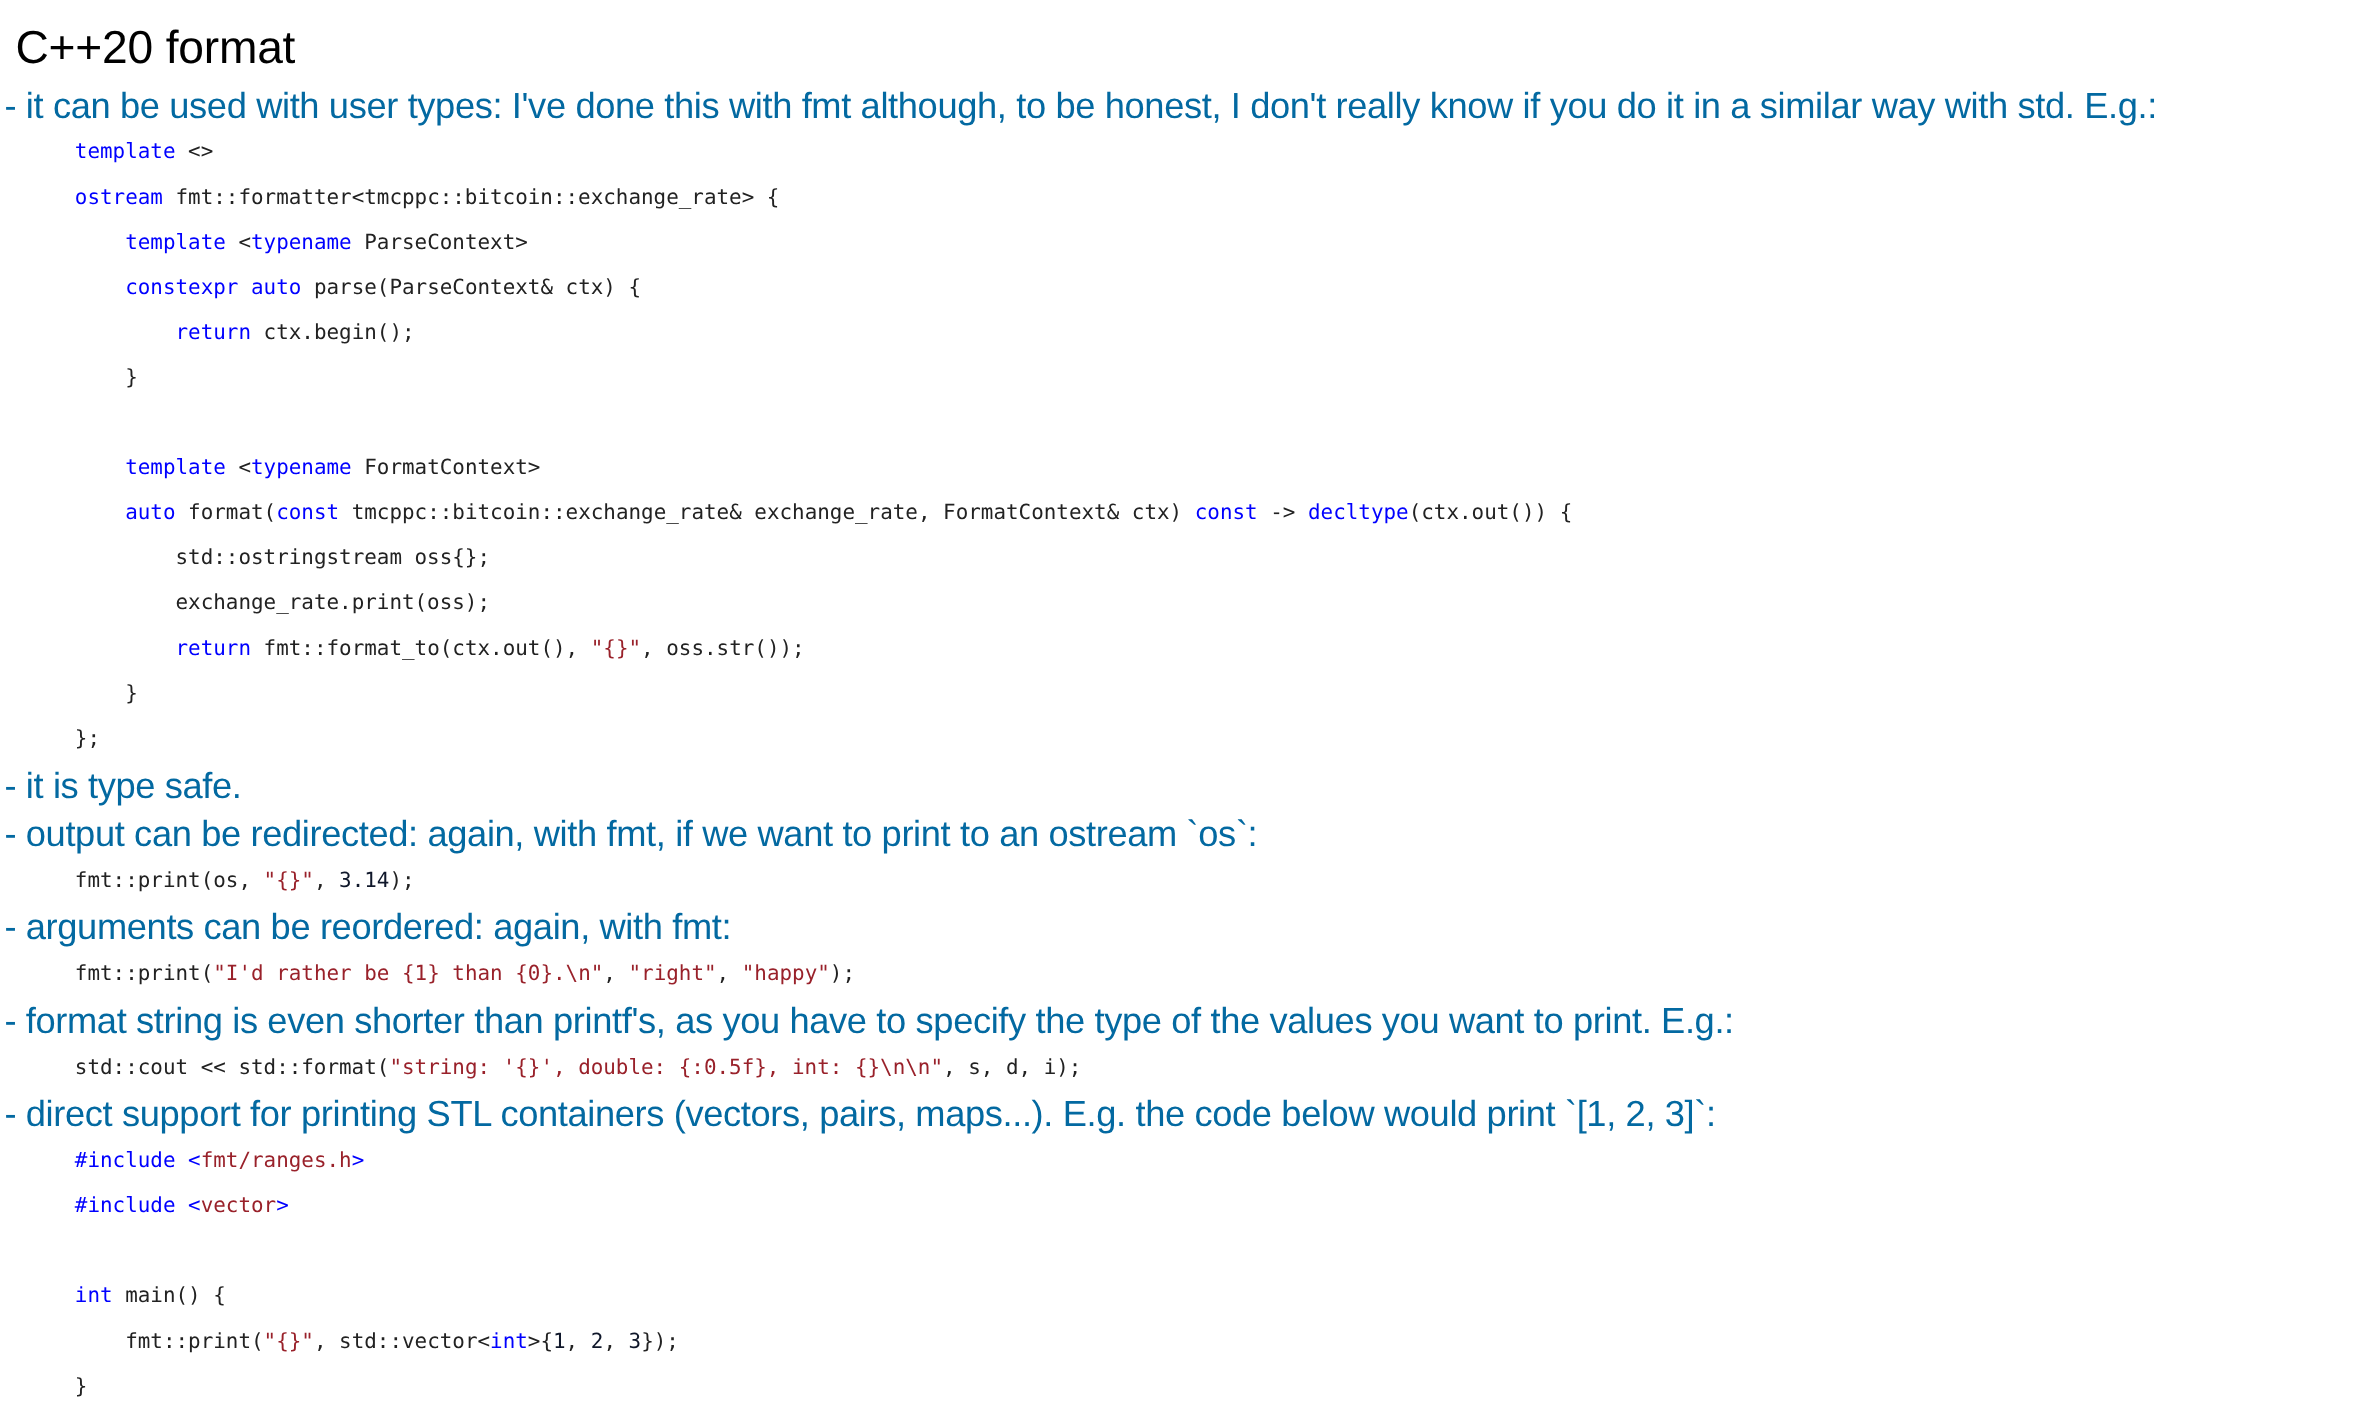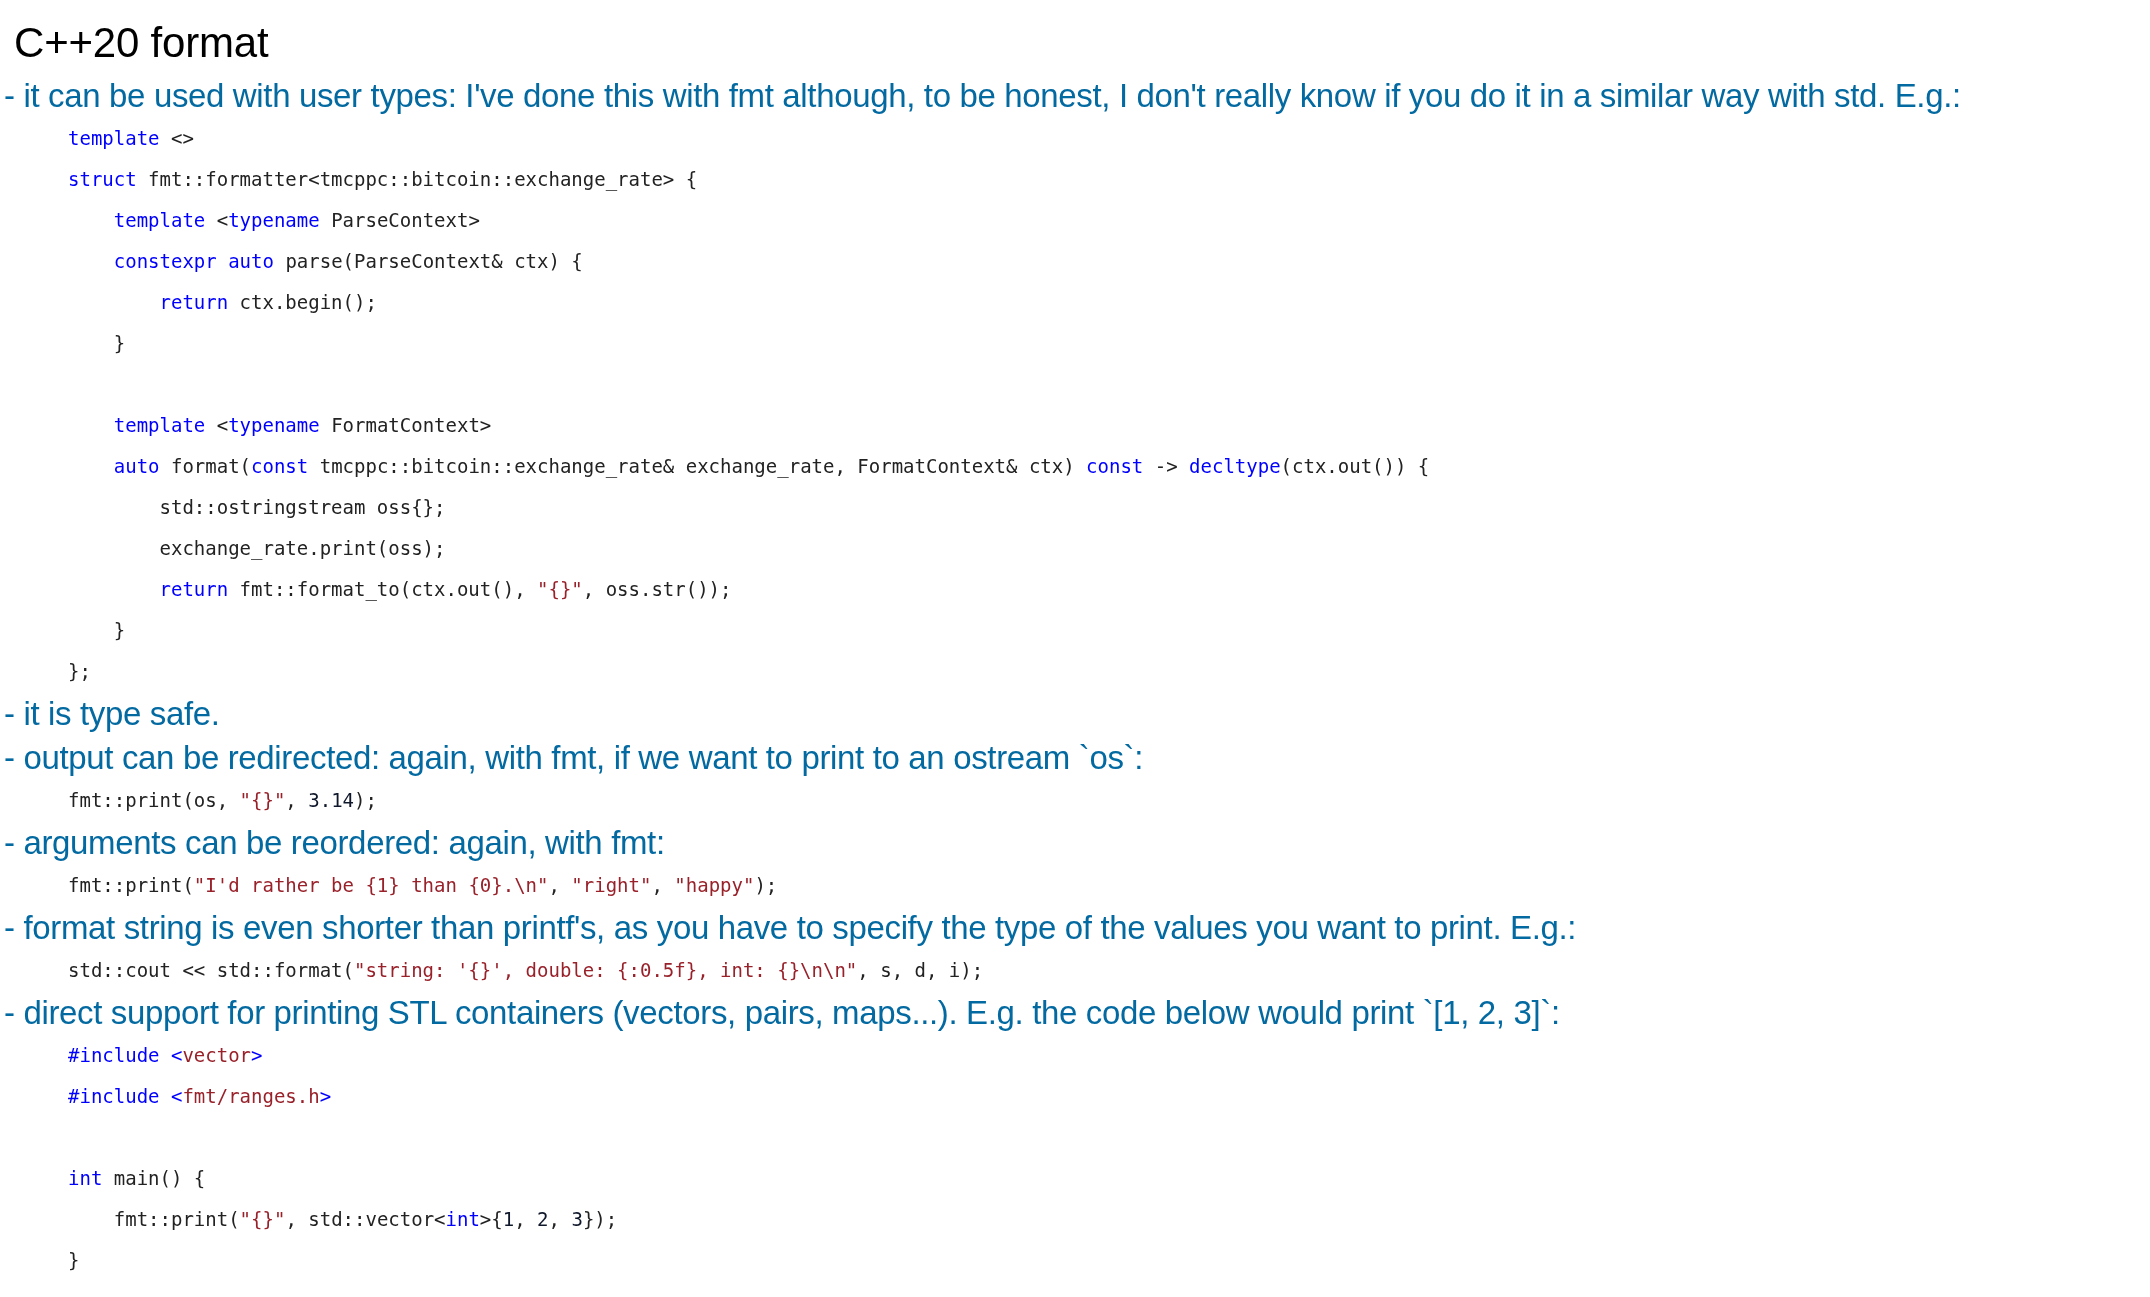--- a/index.html
+++ b/index.html
@@ -81,42 +81,42 @@
 </head>
 <body>
 
 <div id="page">
 
   <h1 class="slide-title">C++20 format</h1>
 
   <div class="body-block" id="content-root">
       <div class="bullet">- it can be used with user types: I've done this with fmt although, to be honest, I don't really know if you do it in a similar way with std. E.g.:</div>
       <div class="code"><span class="kw">template</span><span class="plain"> &lt;&gt;</span></div>
-      <div class="code"><span class="kw">struct</span><span class="plain"> fmt::formatter&lt;tmcppc::bitcoin::exchange_rate&gt; {</span></div>
+      <div class="code"><span class="kw">ostream</span><span class="plain"> fmt::formatter&lt;tmcppc::bitcoin::exchange_rate&gt; {</span></div>
       <div class="code"><span class="plain">    </span><span class="kw">template</span><span class="plain"> &lt;</span><span class="kw">typename</span><span class="plain"> ParseContext&gt;</span></div>
       <div class="code"><span class="plain">    </span><span class="kw">constexpr</span><span class="plain"> </span><span class="kw">auto</span><span class="plain"> parse(ParseContext&amp; ctx) {</span></div>
       <div class="code"><span class="plain">        </span><span class="kw">return</span><span class="plain"> ctx.begin();</span></div>
       <div class="code"><span class="plain">    </span><span class="plain">}</span></div>
       <div class="code blank">&nbsp;</div>
       <div class="code"><span class="plain">    </span><span class="kw">template</span><span class="plain"> &lt;</span><span class="kw">typename</span><span class="plain"> FormatContext&gt;</span></div>
       <div class="code"><span class="plain">    </span><span class="kw">auto</span><span class="plain"> format(</span><span class="kw">const</span><span class="plain"> tmcppc::bitcoin::exchange_rate&amp; exchange_rate, FormatContext&amp; ctx) </span><span class="kw">const</span><span class="plain"> -&gt; </span><span class="kw">decltype</span><span class="plain">(ctx.out()) {</span></div>
       <div class="code"><span class="plain">        </span><span class="plain">std::ostringstream oss{};</span></div>
       <div class="code"><span class="plain">        </span><span class="plain">exchange_rate.print(oss);</span></div>
       <div class="code"><span class="plain">        </span><span class="kw">return</span><span class="plain"> fmt::format_to(ctx.out(), </span><span class="str">"{}"</span><span class="plain">, oss.str());</span></div>
       <div class="code"><span class="plain">    </span><span class="plain">}</span></div>
       <div class="code"><span class="plain">};</span></div>
       <div class="bullet">- it is type safe.</div>
       <div class="bullet">- output can be redirected: again, with fmt, if we want to print to an ostream `os`:</div>
       <div class="code"><span class="plain">fmt::print(os, </span><span class="str">"{}"</span><span class="plain">, </span><span class="num">3.14</span><span class="plain">);</span></div>
       <div class="bullet">- arguments can be reordered: again, with fmt:</div>
       <div class="code"><span class="plain">fmt::print(</span><span class="str">"I'd rather be {1} than {0}.\n"</span><span class="plain">, </span><span class="str">"right"</span><span class="plain">, </span><span class="str">"happy"</span><span class="plain">);</span></div>
       <div class="bullet">- format string is even shorter than printf's, as you have to specify the type of the values you want to print. E.g.:</div>
       <div class="code"><span class="plain">std::cout &lt;&lt; std::format(</span><span class="str">"string: '{}', double: {:0.5f}, int: {}\n\n"</span><span class="plain">, s, d, i);</span></div>
       <div class="bullet">- direct support for printing STL containers (vectors, pairs, maps...). E.g. the code below would print `[1, 2, 3]`:</div>
+      <div class="code"><span class="pp">#include</span><span class="kw"> &lt;</span><span class="hdr">fmt/ranges.h</span><span class="kw">&gt;</span></div>
       <div class="code"><span class="pp">#include</span><span class="kw"> &lt;</span><span class="hdr">vector</span><span class="kw">&gt;</span></div>
-      <div class="code"><span class="pp">#include</span><span class="kw"> &lt;</span><span class="hdr">fmt/ranges.h</span><span class="kw">&gt;</span></div>
       <div class="code blank">&nbsp;</div>
       <div class="code"><span class="kw">int</span><span class="plain"> main() {</span></div>
       <div class="code"><span class="plain">    </span><span class="plain">fmt::print(</span><span class="str">"{}"</span><span class="plain">, std::vector&lt;</span><span class="kw">int</span><span class="plain">&gt;{</span><span class="num">1</span><span class="plain">, </span><span class="num">2</span><span class="plain">, </span><span class="num">3</span><span class="plain">});</span></div>
       <div class="code"><span class="plain">}</span></div>
     </div>
 
 </div>
 
 </body></html>

